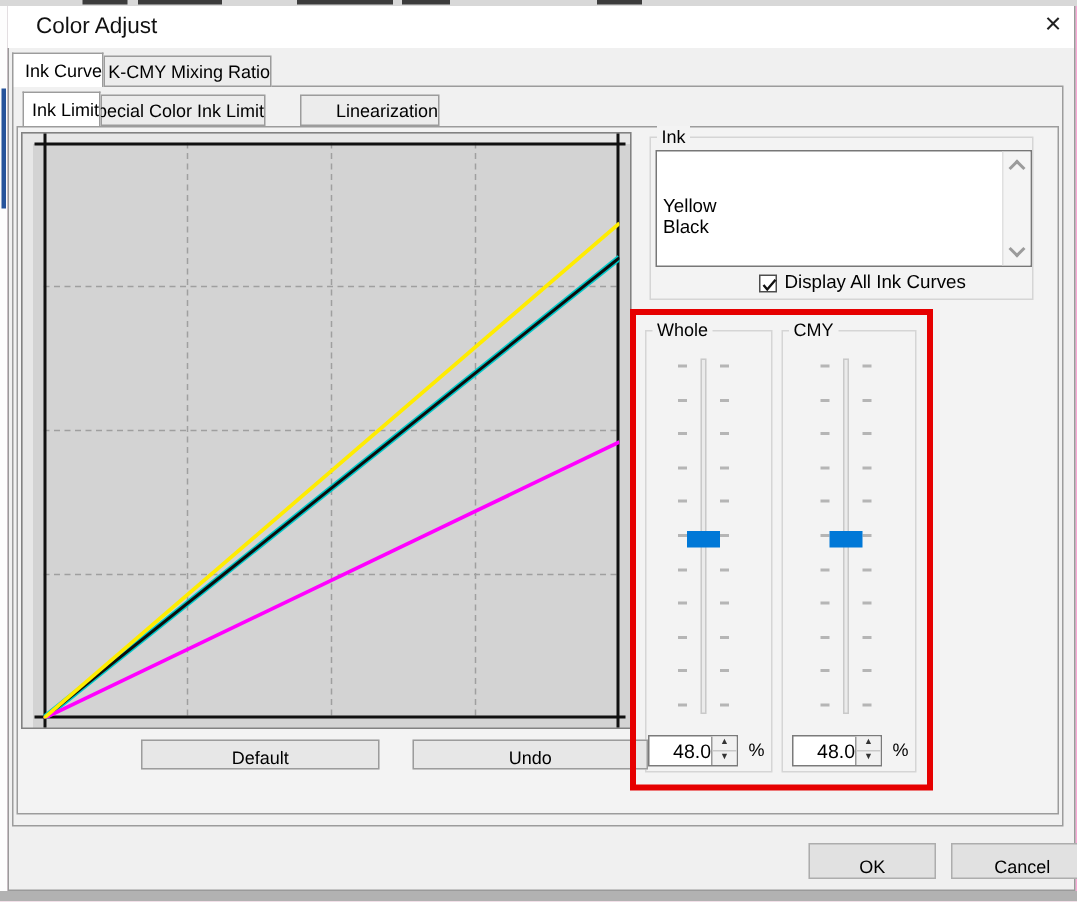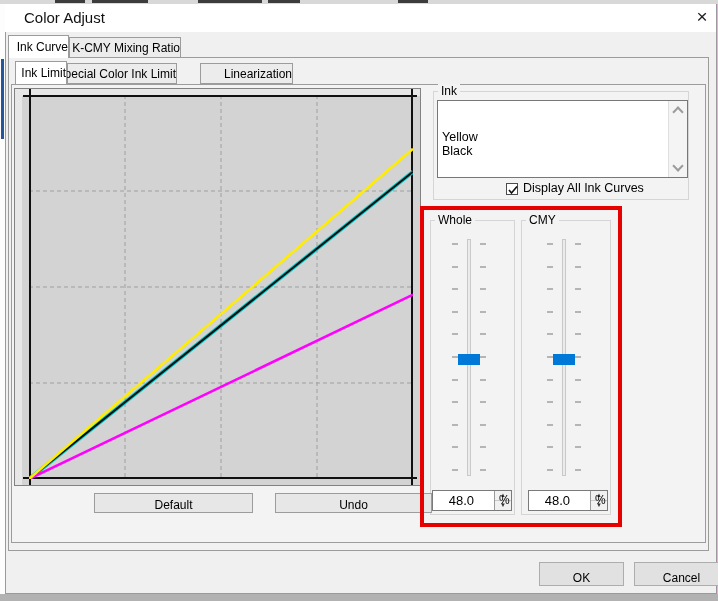--- a/index.html
+++ b/index.html
@@ -62,21 +62,21 @@
   
   .red-rect{left:420px;top:206px;width:202px;height:321px;border:4px solid var(--highlight-red,#e60000);z-index:8;pointer-events:none;}
 
   
   .tickcol{z-index:3;}
   .tick{position:absolute;left:0;width:6px;height:2px;background:#b5b5b5;}
   .track{background:#ebebeb;border:1px solid #c9c9c9;z-index:3;cursor:pointer;}
   .handle{background:var(--accent-blue,#0078d7);z-index:4;cursor:grab;}
 
   
-  .spinbox{width:80px;height:21px;background:#fff;border:1px solid #7a7a7a;z-index:3;}
+  .spinbox{width:60px;height:21px;background:#fff;border:1px solid #7a7a7a;z-index:3;}
   .spin-value{position:absolute;left:0;top:0;width:41px;height:19px;border:none;background:transparent;
               font-family:"Liberation Sans",sans-serif;font-size:13px;text-align:right;padding:0;outline:none;}
   .spinner{position:absolute;right:0;top:0;width:16px;height:19px;border-left:1px solid #9a9a9a;background:#f1f1f1;}
   .spin-arrow{position:absolute;left:0;width:16px;height:9px;font-size:6px;line-height:9px;text-align:center;color:#333;cursor:pointer;}
   .spin-arrow.up{top:0;border-bottom:1px solid #c9c9c9;}
   .spin-arrow.down{top:10px;}
   .pct{font-size:12px;z-index:3;}
 </style>
 </head>
 <body>

